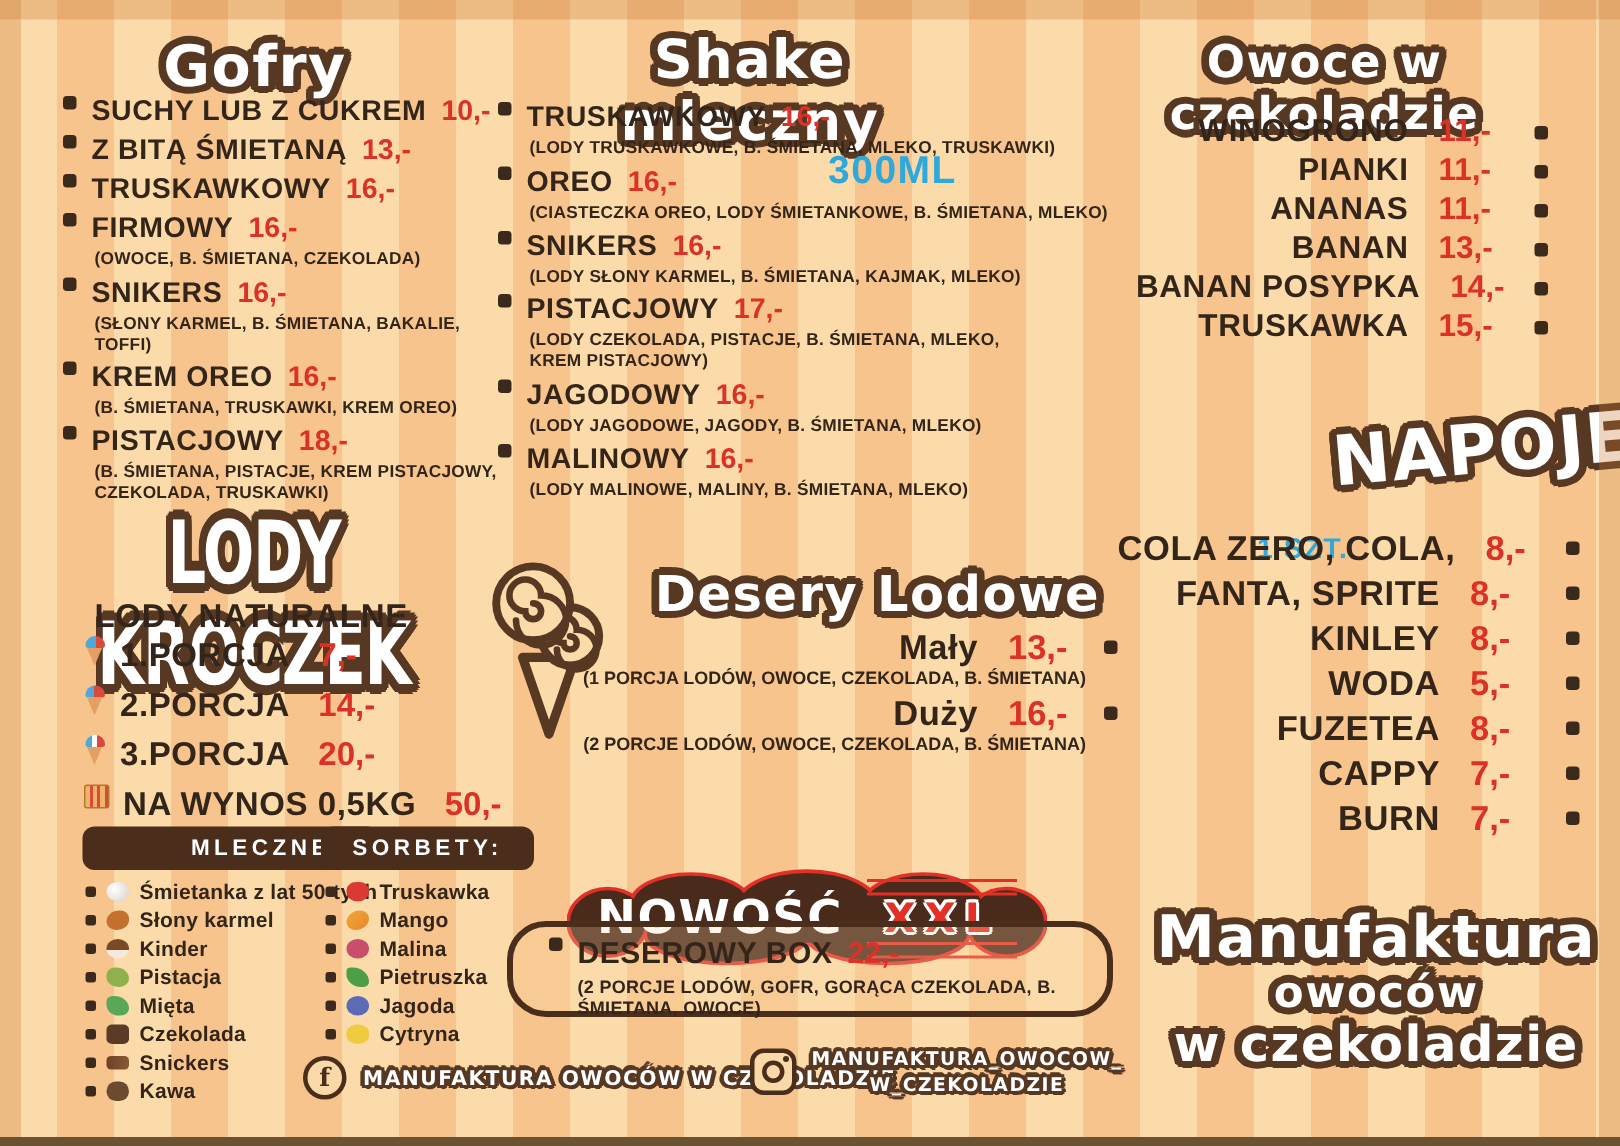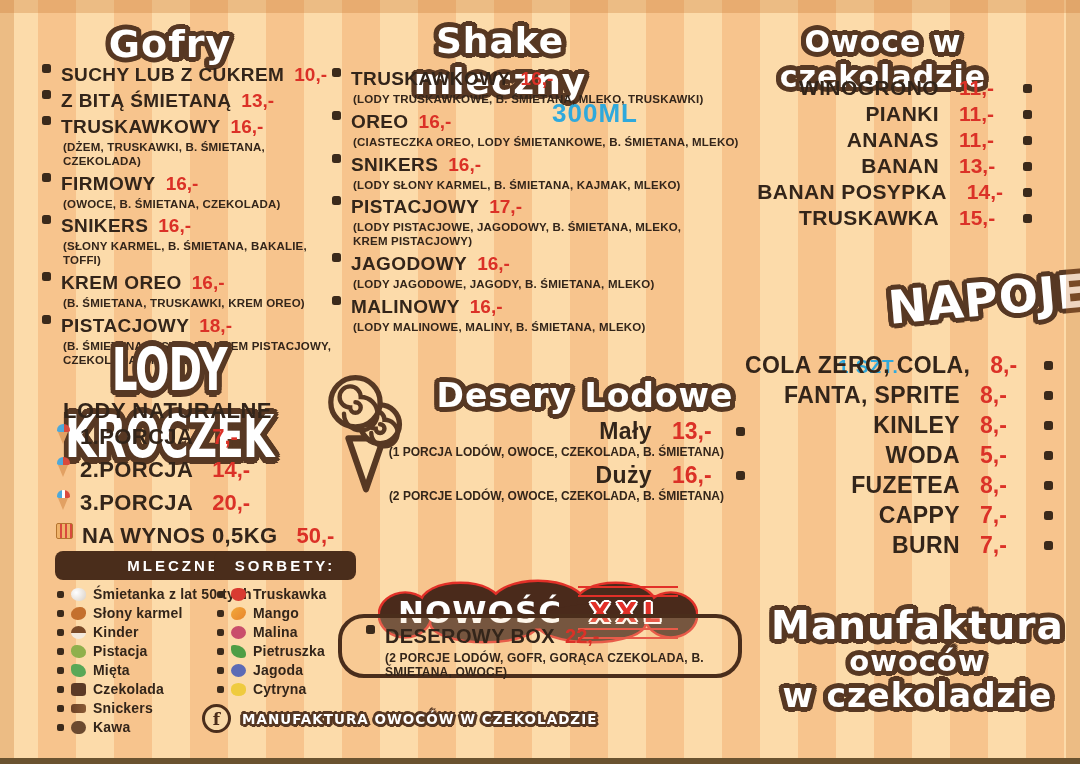--- a/index.html
+++ b/index.html
@@ -163,21 +163,20 @@
     <div class="l-row">
       <span class="sq"></span>
       <span class="nm">Z BITĄ ŚMIETANĄ</span>
       <span class="pr">13,-</span>
     </div>
     <div class="l-row">
       <span class="sq"></span>
       <span class="nm">TRUSKAWKOWY</span>
       <span class="pr">16,-</span>
     </div>
-    <div class="note">(DŻEM, TRUSKAWKI, B. ŚMIETANA, CZEKOLADA)</div>
     <div class="l-row">
       <span class="sq"></span>
       <span class="nm">FIRMOWY</span>
       <span class="pr">16,-</span>
     </div>
     <div class="note">(OWOCE, B. ŚMIETANA, CZEKOLADA)</div>
     <div class="l-row">
       <span class="sq"></span>
       <span class="nm">SNIKERS</span>
       <span class="pr">16,-</span>
@@ -216,21 +215,21 @@
       <span class="sq"></span>
       <span class="nm">SNIKERS</span>
       <span class="pr">16,-</span>
     </div>
     <div class="note">(LODY SŁONY KARMEL, B. ŚMIETANA, KAJMAK, MLEKO)</div>
     <div class="l-row">
       <span class="sq"></span>
       <span class="nm">PISTACJOWY</span>
       <span class="pr">17,-</span>
     </div>
-    <div class="note" style="max-width:330px">(LODY PISTACJOWE, JAGODOWY, B. ŚMIETANA, MLEKO, KREM PISTACJOWY)</div>
+    <div class="note" style="max-width:330px">(LODY CZEKOLADA, PISTACJE, B. ŚMIETANA, MLEKO, KREM PISTACJOWY)</div>
     <div class="l-row">
       <span class="sq"></span>
       <span class="nm">JAGODOWY</span>
       <span class="pr">16,-</span>
     </div>
     <div class="note">(LODY JAGODOWE, JAGODY, B. ŚMIETANA, MLEKO)</div>
     <div class="l-row">
       <span class="sq"></span>
       <span class="nm">MALINOWY</span>
       <span class="pr">16,-</span>
@@ -493,13 +492,20 @@
   <div class="abs" id="brand">
     <div class="bub brand-l1">Manufaktura</div>
     <div class="bub brand-l2">owoców</div>
     <div class="bub brand-l3">w czekoladzie</div>
   </div>
 
   <div class="abs" id="social-fb">
     <span class="fb-icon">f</span>
     <span class="bub-sm soc-txt">MANUFAKTURA OWOCÓW W CZEKOLADZIE</span>
   </div>
+  <div class="abs" id="social-ig">
+    <span class="ig-icon"></span>
+    <span class="bub-sm soc-txt2">
+      <span>MANUFAKTURA_OWOCOW_</span><br>
+      <span>W_CZEKOLADZIE</span>
+    </span>
+  </div>
 </div>
 
 </body></html>

